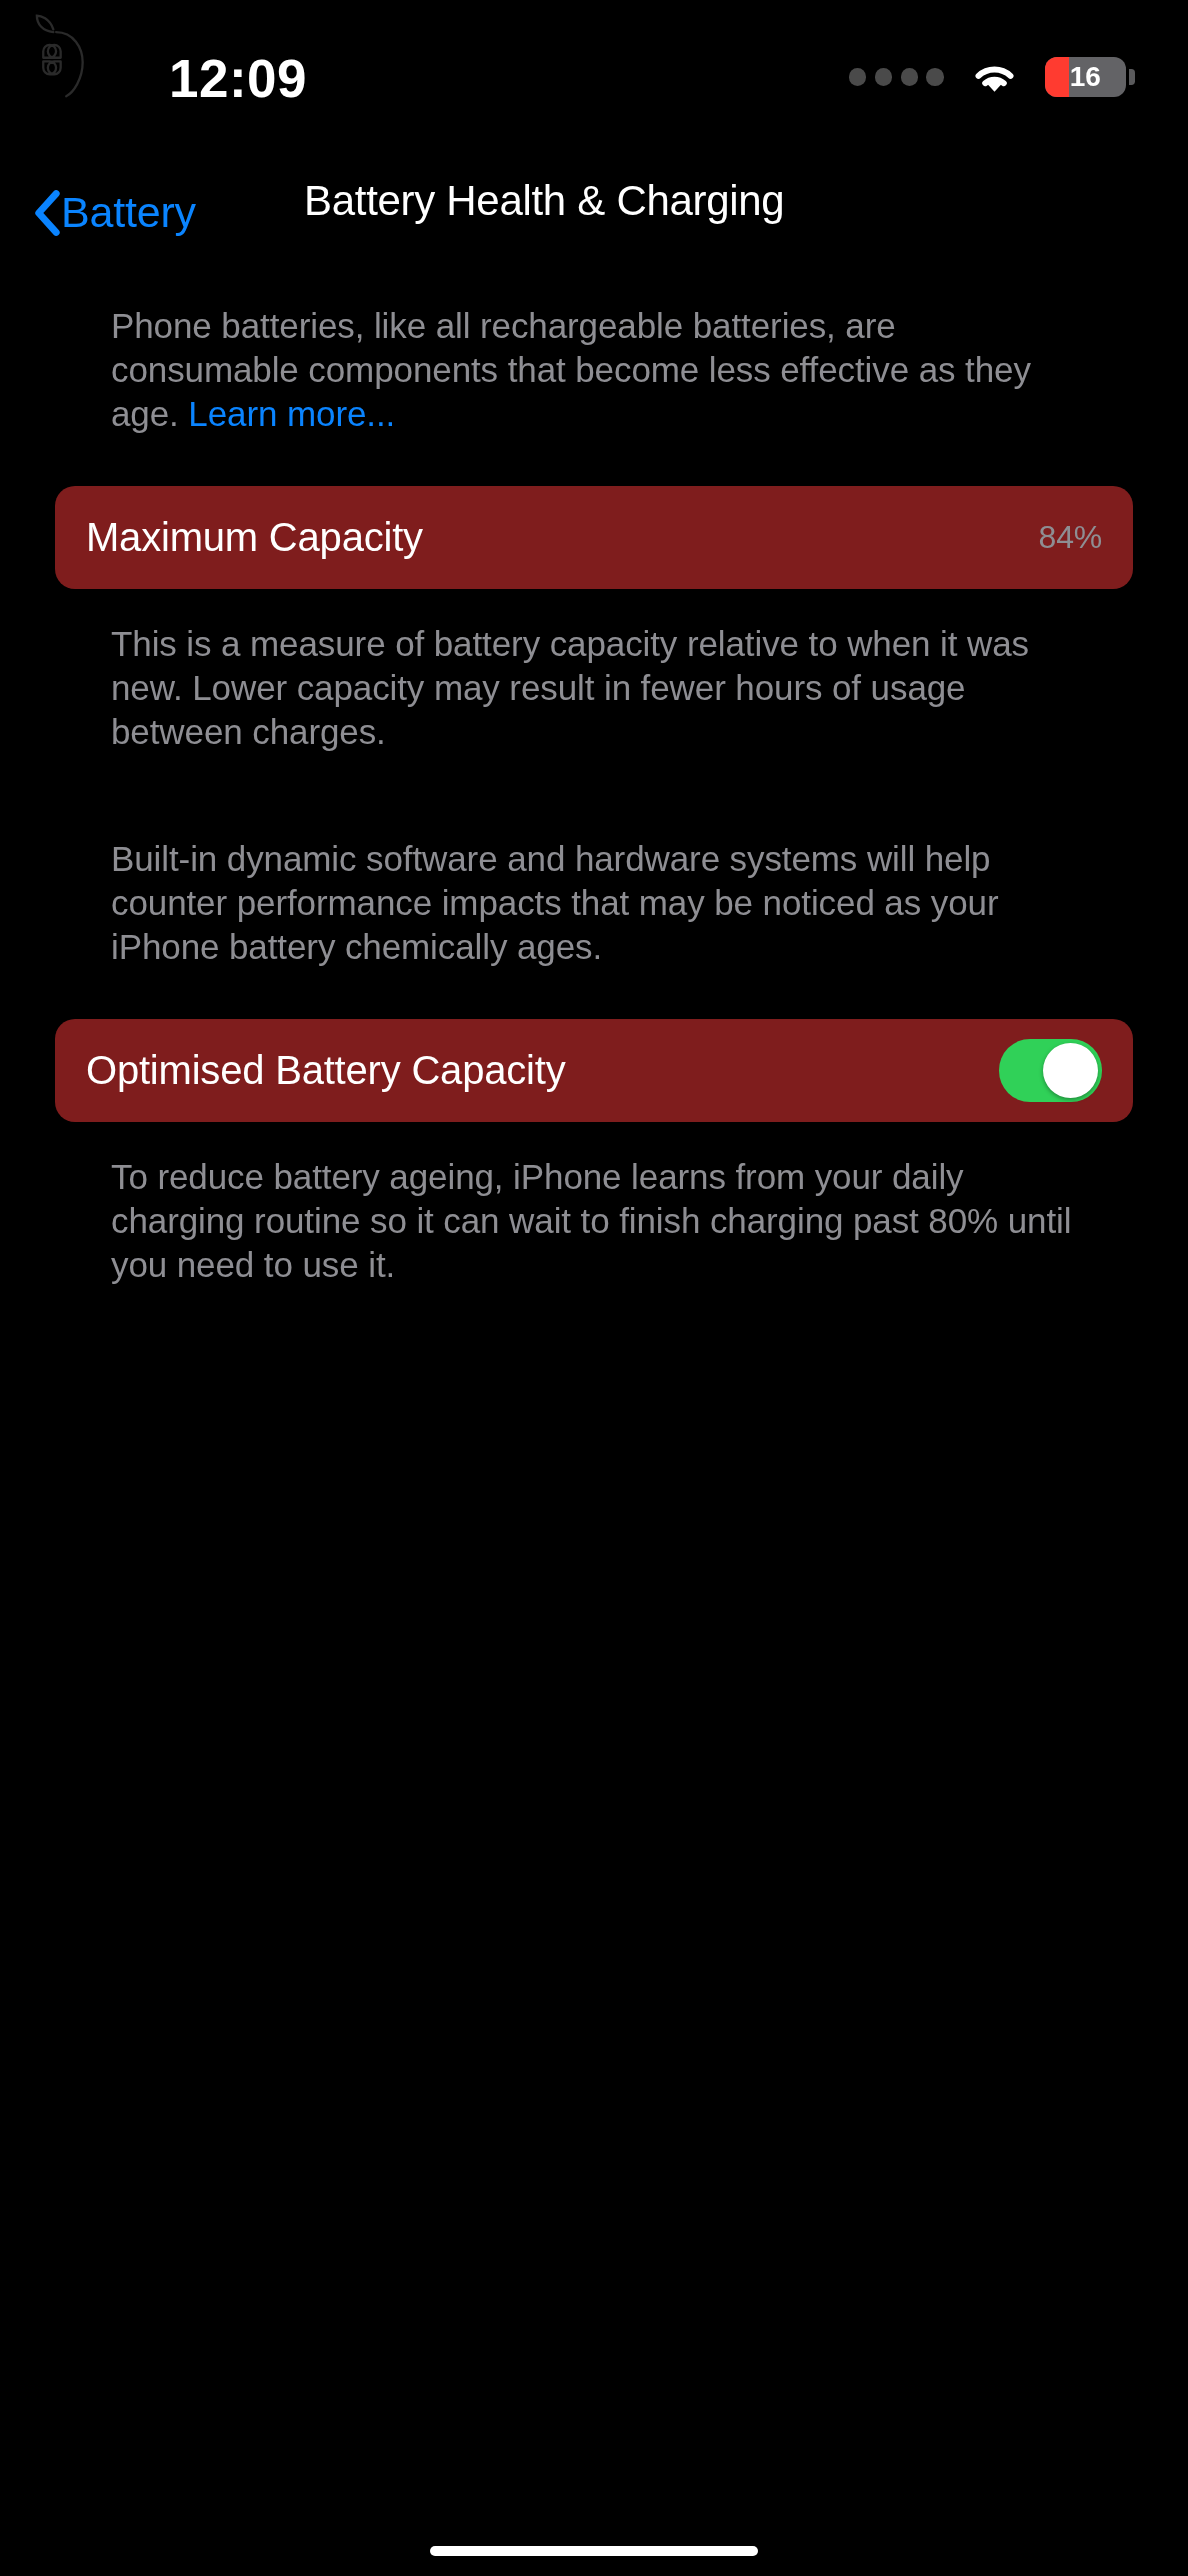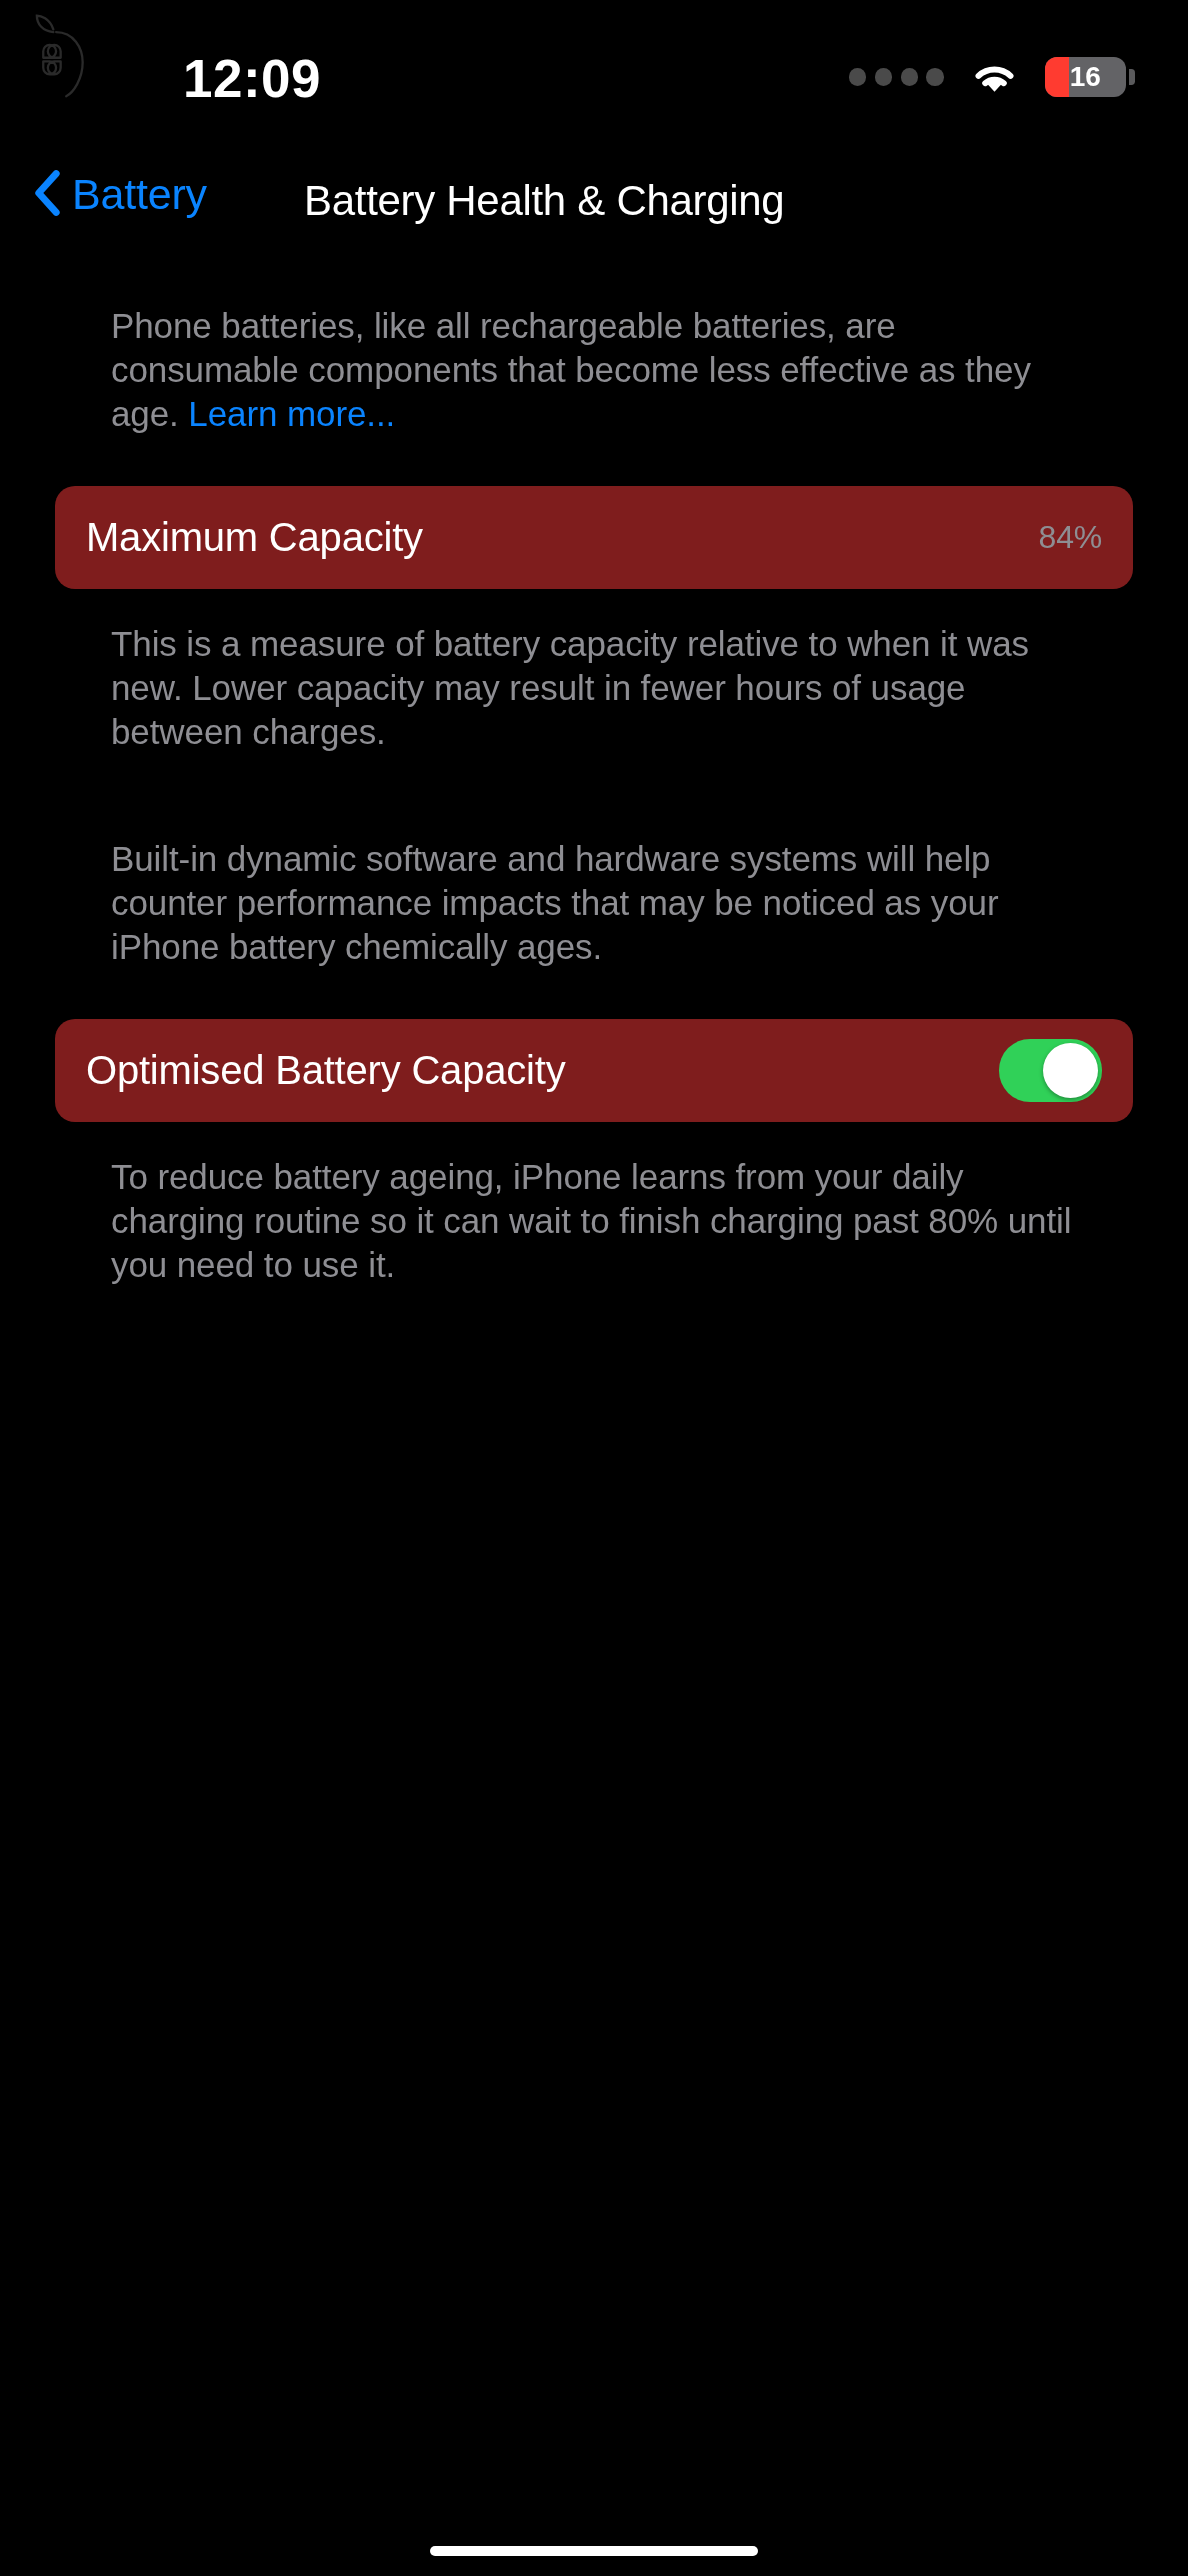--- a/index.html
+++ b/index.html
@@ -18,21 +18,21 @@
     width:88px; height:96px;
     opacity:1; pointer-events:none;
   }
 
   
   .status-bar {
     position:absolute; left:0; top:0; width:1188px; height:138px;
   }
   .status-time {
     position:absolute; left:155px; top:48px;
-    width:166px; text-align:right;
+    width:166px; text-align:center;
     color:#ffffff; font-size:53px; font-weight:bold;
     letter-spacing:0.5px;
   }
   .status-right {
     position:absolute; right:53px; top:55px;
     display:flex; align-items:center; gap:24px; height:44px;
   }
   .cell-dots { display:flex; align-items:center; gap:8.3px; }
   .cell-dots i {
     display:block; width:17.5px; height:17.5px; border-radius:50%;
@@ -56,22 +56,22 @@
     width:6.4px; height:15.7px; border-radius:0 3.7px 3.7px 0;
     background:#5a5a5c; margin-left:2.8px;
   }
   .battery-wrap { display:flex; align-items:center; }
 
   
   .nav-bar {
     position:absolute; left:0; top:164px; width:1188px; height:101px;
   }
   .back-button {
-    position:absolute; left:33px; top:6px;
-    display:flex; gap:11px; cursor:pointer;
+    position:absolute; left:33px; top:24px;
+    display:flex; align-items:center; cursor:pointer;
   }
   .chevron-left { width:28px; height:46px; display:block; }
   .back-label {
     color:#0a84ff; font-size:43px; font-weight:normal; letter-spacing:-0.2px;
   }
   .nav-title {
     position:absolute; left:304px; top:13px;
     color:#ffffff; font-size:42px; font-weight:normal; letter-spacing:-0.3px;
   }
 

